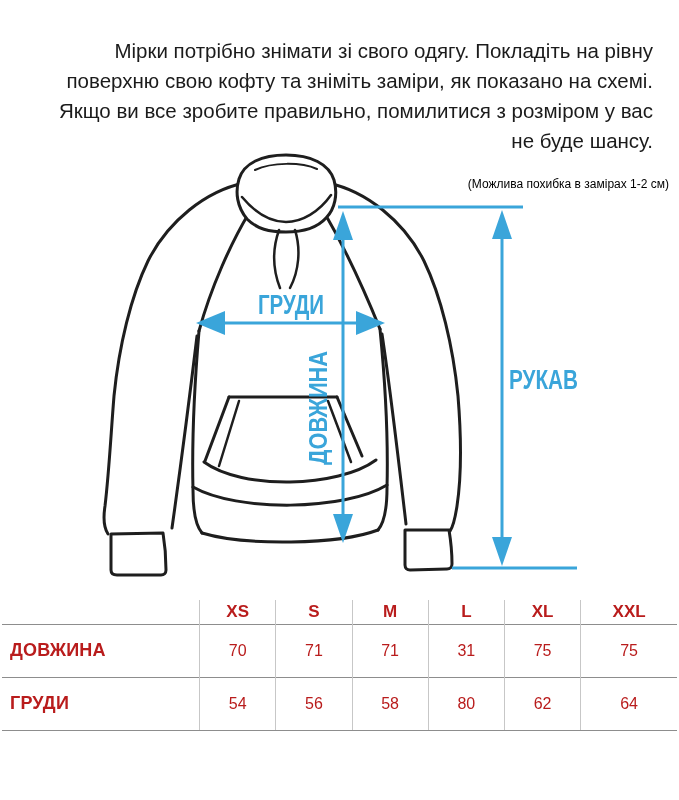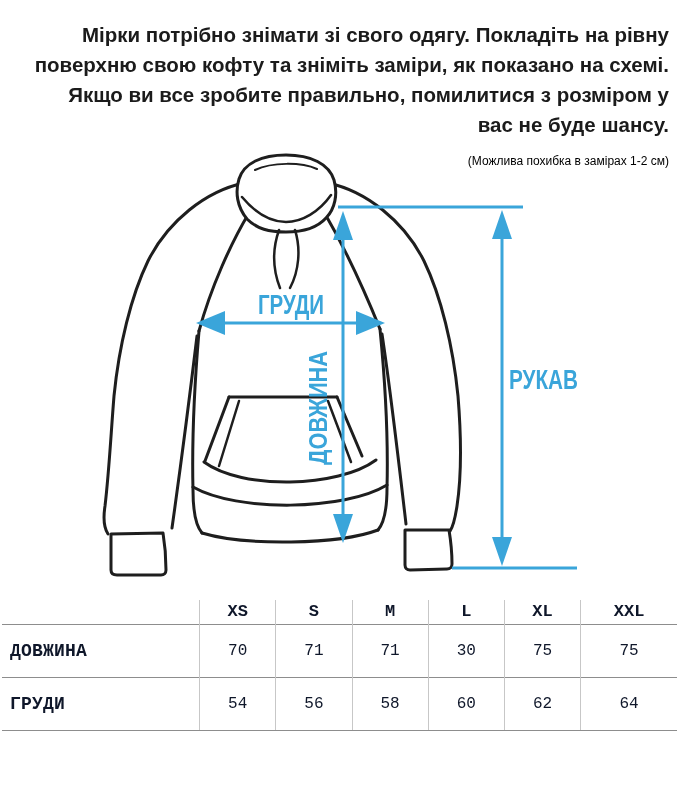--- a/index.html
+++ b/index.html
@@ -2,34 +2,34 @@
 <html><head>
 <meta charset="utf-8">
 <style>
   html,body{margin:0;padding:0;background:#ffffff;}
   .page{
     position:relative;width:679px;height:800px;background:#fff;overflow:hidden;
     font-family:"Liberation Sans",sans-serif;color:#1b1b1b;
   }
   
   .intro{position:absolute;top:20px;left:30px;right:10px;text-align:right;}
-  .intro .para{font-size:20.5px;line-height:30px;color:#1b1b1b;margin:0;font-weight:bold;}
+  .intro .para{font-size:20.5px;line-height:30px;color:#1b1b1b;margin:16px;}
   .intro .note{font-size:12px;line-height:24px;color:#000000;margin:9px 0 0 0;}
   
   .diagram{position:absolute;top:0;left:0;width:679px;height:600px;pointer-events:none;}
   .diagram svg{display:block;}
   .blue-label{font-family:"Liberation Sans",sans-serif;font-weight:bold;}
   
   .size-table{
     position:absolute;top:600px;left:2px;width:675px;
     border-collapse:collapse;table-layout:fixed;
   }
   .size-table th,.size-table td{
     padding:0;text-align:center;vertical-align:middle;
-    font-family:Liberation Mono, monospace;color:#0f172a;
+    font-family:Liberation Sans, sans-serif;color:#b91c1c;
   }
   .size-table thead tr{height:24px;}
   .size-table tbody tr{height:53px;}
   .size-table thead th{font-size:17px;font-weight:bold;}
   .size-table td.rowlabel{text-align:left;padding-left:8px;font-size:18px;font-weight:bold;letter-spacing:0.2px;}
   .size-table td.val{font-size:16px;font-weight:normal;}
   .size-table .vline{border-left:1px solid #c7c7c7;}
   .size-table tbody td{border-top:1px solid #8d8d8d;}
   .size-table tbody tr:last-child td{border-bottom:1px solid #8d8d8d;}
   col.c-label{width:197px;}
@@ -126,29 +126,29 @@
         <th class="vline">XL</th>
         <th class="vline">XXL</th>
       </tr>
     </thead>
     <tbody>
       <tr>
         <td class="rowlabel">ДОВЖИНА</td>
         <td class="val vline">70</td>
         <td class="val vline">71</td>
         <td class="val vline">71</td>
-        <td class="val vline">30</td>
+        <td class="val vline">31</td>
         <td class="val vline">75</td>
         <td class="val vline">75</td>
       </tr>
       <tr>
         <td class="rowlabel">ГРУДИ</td>
         <td class="val vline">54</td>
         <td class="val vline">56</td>
         <td class="val vline">58</td>
-        <td class="val vline">60</td>
+        <td class="val vline">80</td>
         <td class="val vline">62</td>
         <td class="val vline">64</td>
       </tr>
     </tbody>
   </table>
 
 </div>
 
 </body></html>

